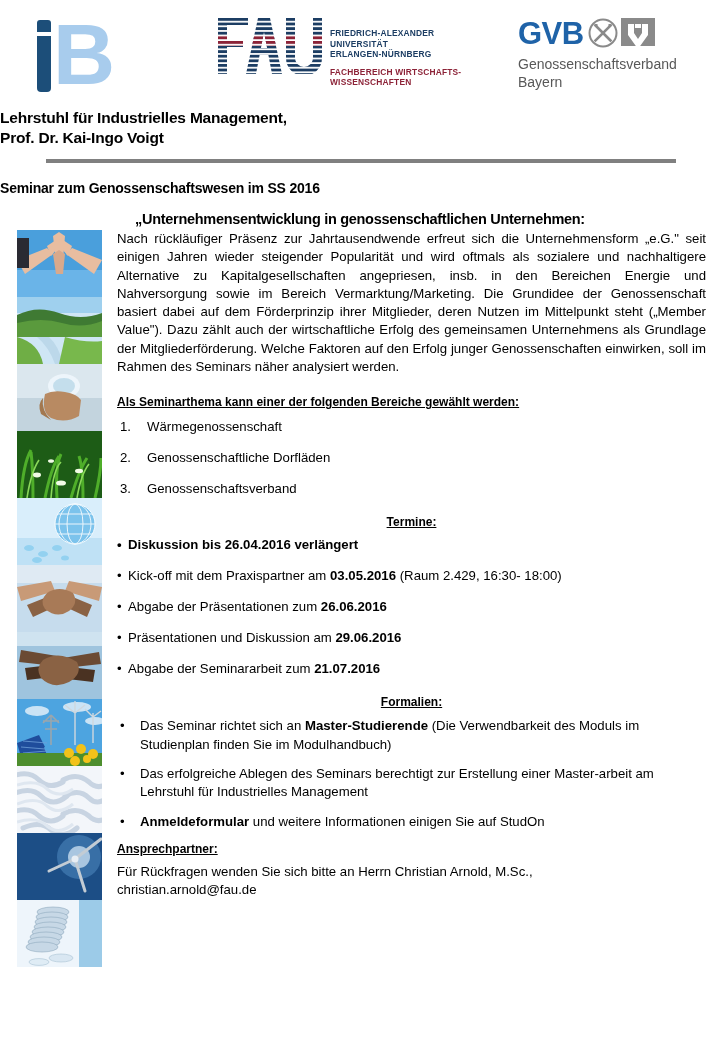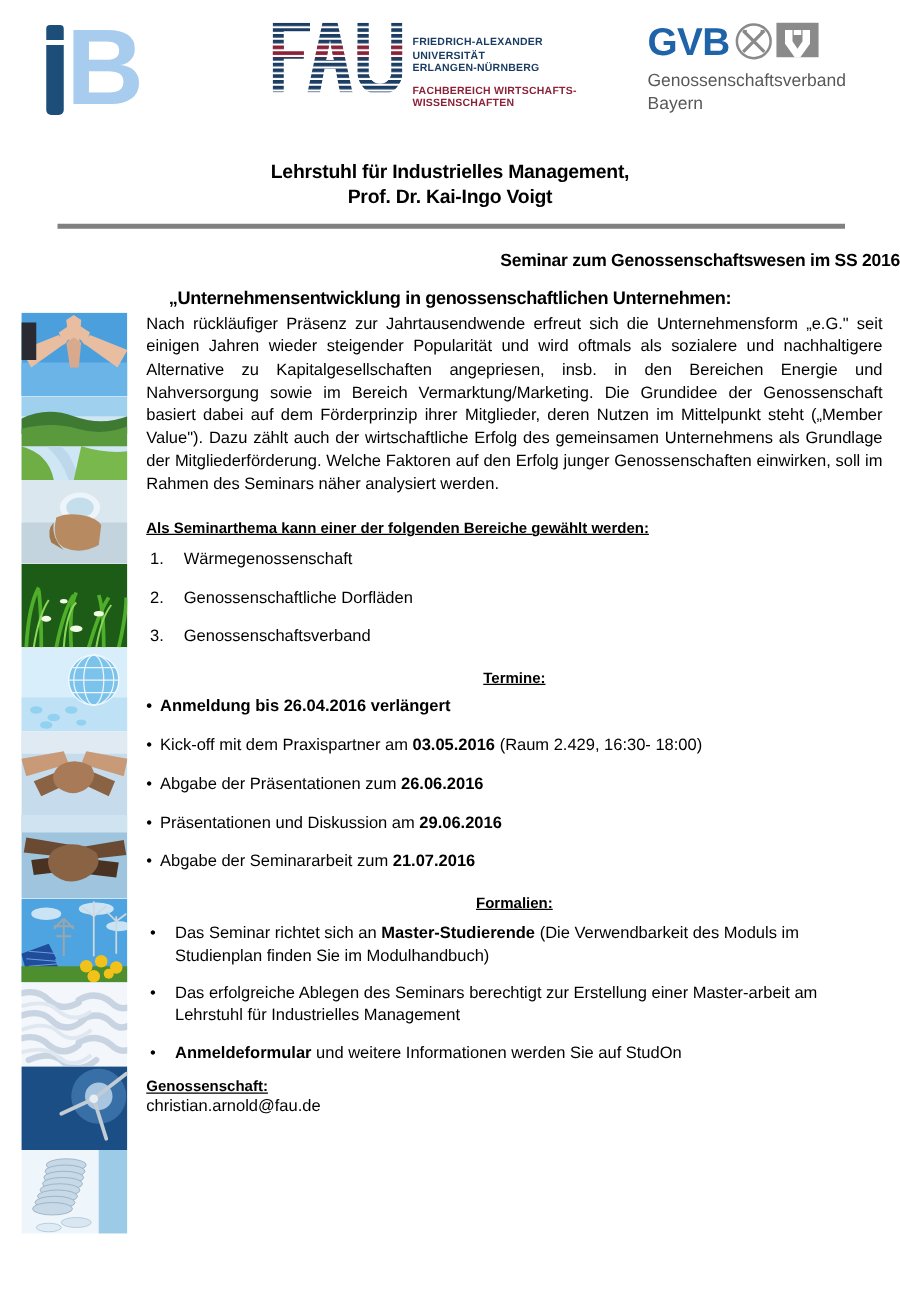--- a/index.html
+++ b/index.html
@@ -37,25 +37,25 @@
   
   .logo-gvb { position: absolute; left: 518px; top: 18px; width: 178px; height: 76px; }
   .gvb-row { display: flex; align-items: flex-start; height: 34px; }
   .gvb-word { font-size: 31px; font-weight: bold; color: #1f63a8; letter-spacing: -0.5px; line-height: 31px; }
   .gvb-emblem { position: relative; width: 30px; height: 30px; margin-left: 4px; }
   .gvb-square { position: relative; width: 34px; height: 28px; margin-left: 3px; }
   .gvb-sub { font-size: 14px; color: #585858; line-height: 17.5px; margin-top: 4px;
              font-family: "Liberation Sans", sans-serif; }
 
   
-  .title-block { text-align: center; margin-top: 20px; }
+  .title-block { margin-top: 0; }
   .title-line { font-size: 15.5px; font-weight: bold; line-height: 20px; letter-spacing: -0.2px; }
   .rule { height: 4px; background: #808080; margin: 11px 44px 0 46px; }
 
-  .subtitle-1 { text-align: right; font-size: 14px; font-weight: bold; margin-top: 17px; letter-spacing: -0.2px; }
+  .subtitle-1 { text-align: left; font-size: 14px; font-weight: bold; margin-top: 17px; letter-spacing: -0.2px; }
   .subtitle-2 { text-align: center; font-size: 14.5px; font-weight: bold; margin-top: 13px;
                 line-height: 21px; padding: 0 4px; letter-spacing: -0.3px; }
 
   
   .body-area { position: relative; }
 
   .photo-strip { position: absolute; left: 17px; top: 0; width: 85px; }
   .photo { width: 85px; height: 67px; position: relative; overflow: hidden; }
 
   .content { margin-left: 117px; margin-right: 14px; }
@@ -393,21 +393,21 @@
         <li>
           <span class="num">3.</span>
           <span>Genossenschaftsverband</span>
         </li>
       </ol>
 
       <div class="sec-head tight">Termine:</div>
       <ul class="dates">
         <li class="bold">
           <span class="bul">•</span>
-          <span>Anmeldung bis </span><span>26.04.2016</span><span> verlängert</span>
+          <span>Diskussion bis </span><span>26.04.2016</span><span> verlängert</span>
         </li>
         <li>
           <span class="bul">•</span>
           <span>Kick-off mit dem Praxispartner am </span><b>03.05.2016</b><span> (Raum 2.429, 16:30- 18:00)</span>
         </li>
         <li>
           <span class="bul">•</span>
           <span>Abgabe der Präsentationen zum </span><b>26.06.2016</b><span></span>
         </li>
         <li>
@@ -425,22 +425,23 @@
         <li>
           <span class="bul">•</span>
           <span>Das Seminar richtet sich an </span><b>Master-Studierende</b><span> (Die Verwendbarkeit des Moduls im Studienplan finden Sie im Modulhandbuch)</span>
         </li>
         <li>
           <span class="bul">•</span>
           <span>Das erfolgreiche Ablegen des Seminars berechtigt zur Erstellung einer Master-arbeit am Lehrstuhl für Industrielles Management</span>
         </li>
         <li>
           <span class="bul">•</span>
-          <b>Anmeldeformular</b><span> und weitere Informationen werden Sie auf StudOn</span>
+          <b>Anmeldeformular</b><span> und weitere Informationen einigen Sie auf StudOn</span>
         </li>
       </ul>
 
-      <div class="sec-head" style="margin-top:8px">Genossenschaft:</div>
+      <div class="sec-head" style="margin-top:8px">Ansprechpartner:</div>
+      <div class="contact">Für Rückfragen wenden Sie sich bitte an Herrn Christian Arnold, M.Sc.,</div>
       <div class="contact" style="margin-top:0">christian.arnold@fau.de</div>
 
     </div>
   </div>
 </div>
 
 </body></html>

